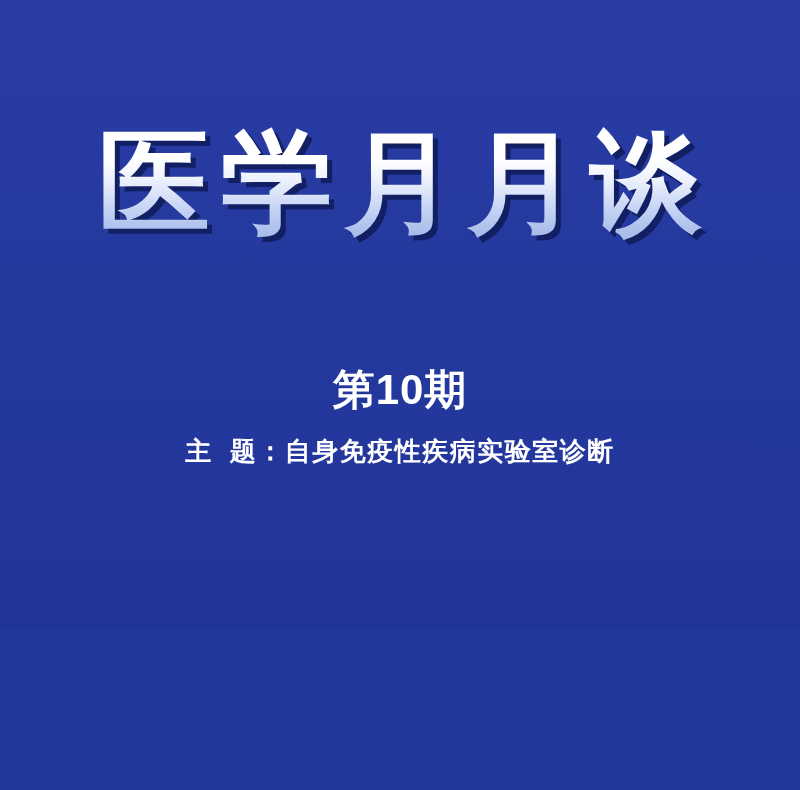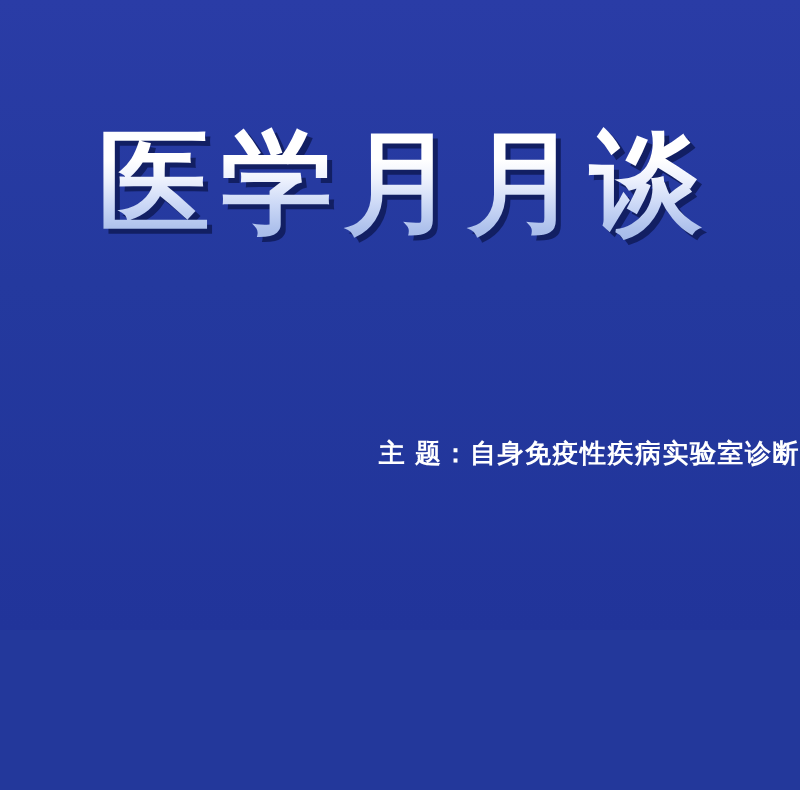--- a/index.html
+++ b/index.html
@@ -113,22 +113,22 @@
     line-height: 1.12;
     white-space: nowrap;
   }
 
   
   .topic {
     position: absolute;
     left: 0;
     top: 438px;
     width: 800px;
-    text-align: right;
-    font-family: Liberation Sans, sans-serif;
+    text-align: center;
+    font-family: Liberation Mono, monospace;
     font-size: 26px;
     font-weight: 700;
     color: #ffffff;
     letter-spacing: 1.5px;
     line-height: 1.2;
     white-space: nowrap;
   }
 
   
   .lower-field {
@@ -145,18 +145,19 @@
 <div id="poster">
 
   <div class="title-wrap">
     <span class="title-stack">
       <span class="title-shadow" aria-hidden="true">医学月月谈</span>
       <span class="title-fill">医学月月谈</span>
     </span>
   </div>
 
 
+  <div class="issue">第10期</div>
 
   <div class="topic">主 题：自身免疫性疾病实验室诊断</div>
 
   <div class="lower-field"></div>
 
 </div>
 
 </body></html>

